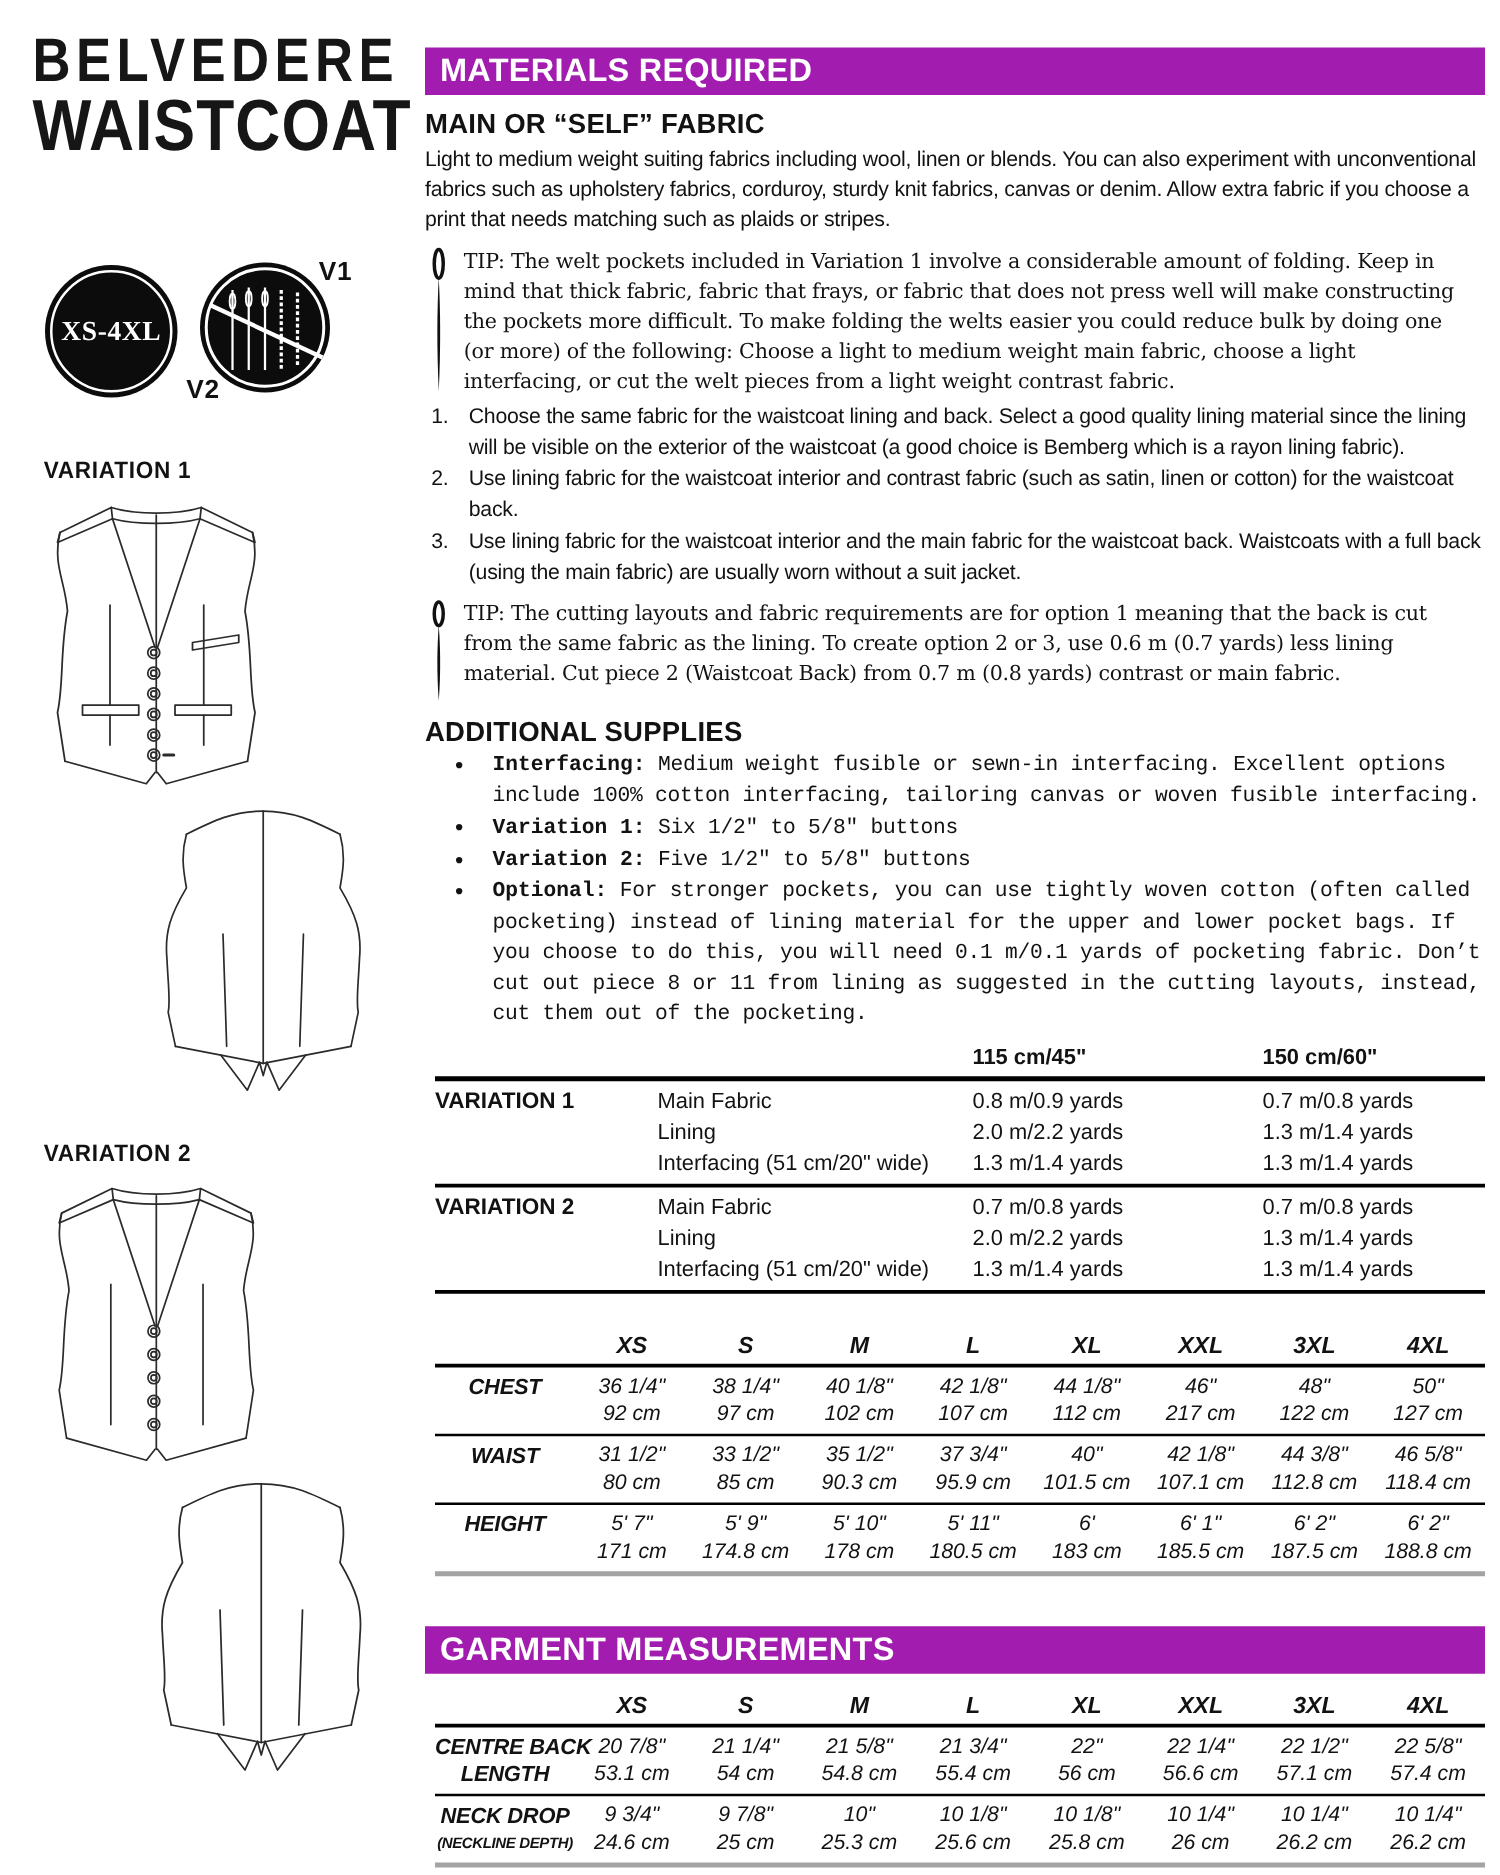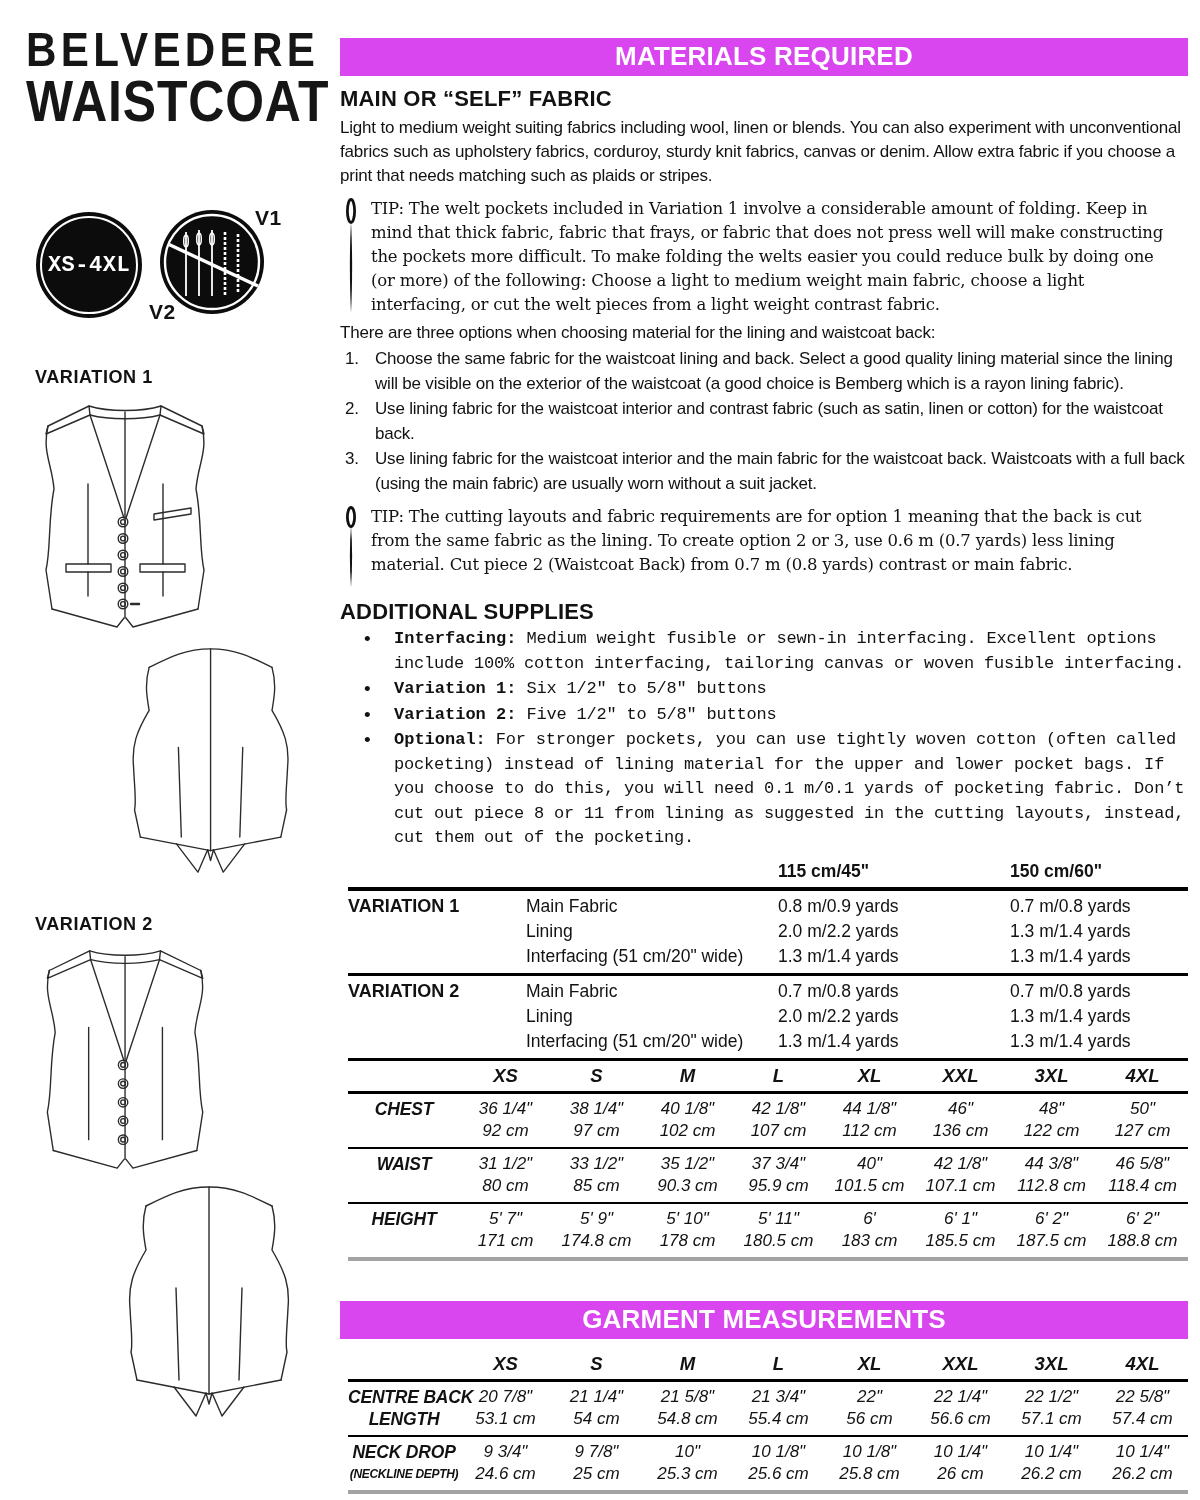--- a/index.html
+++ b/index.html
@@ -9,41 +9,41 @@
     -webkit-font-smoothing:antialiased;
   }
   
   #title{position:absolute;left:26px;top:26px;font-weight:bold;line-height:.96;
     transform:scaleX(.86);transform-origin:0 0;color:#161616;white-space:nowrap;}
   #title .l1{font-size:49px;letter-spacing:5px;display:block;}
   #title .l2{font-size:58px;letter-spacing:1px;display:block;}
   .badge-circle{position:absolute;left:36px;top:212px;width:106px;height:106px;border-radius:50%;
     background:#0c0c0c;display:flex;align-items:center;justify-content:center;}
   .badge-circle:after{content:"";position:absolute;inset:4px;border:2.5px solid #fff;border-radius:50%;}
-  .badge-circle span{color:#fff;font-family:Liberation Mono, monospace;font-weight:bold;font-size:22px;letter-spacing:.5px;}
+  .badge-circle span{color:#fff;font-family:Liberation Serif, serif;font-weight:bold;font-size:22px;letter-spacing:.5px;}
   #badge-needles{position:absolute;left:158px;top:208px;}
   .vlab{position:absolute;font-weight:bold;font-size:21px;letter-spacing:.5px;}
   #v1-label{left:255px;top:206px;}
   #v2-label{left:149px;top:300px;}
   .variation-label{position:absolute;left:35px;font-weight:bold;font-size:19px;letter-spacing:.6px;
     transform:scaleX(.95);transform-origin:0 0;}
   #variation1-label{top:366px;}
   #variation2-label{top:913px;}
   .garment-svg{position:absolute;}
   #v1-front{left:28px;top:396px;}
   #v1-back{left:116px;top:640px;}
   #v2-front{left:28px;top:941px;}
   #v2-back{left:112px;top:1166px;}
   
   .section{position:absolute;left:340px;width:848px;}
   #materials-section{top:38px;}
   #body-section{top:1051px;}
   #garment-section{top:1301px;}
-  .bar{background:#d946ef;color:#fff;font-weight:bold;font-size:26px;line-height:30px;
-    padding:3px 12px 5px;letter-spacing:.2px;transform-origin:0 0;text-align:center;}
+  .bar{background:#a21caf;color:#fff;font-weight:bold;font-size:26px;line-height:30px;
+    padding:3px 12px 5px;letter-spacing:.2px;transform-origin:0 0;}
   h3{font-size:22px;font-weight:bold;margin:10px 0 2px;letter-spacing:.2px;}
   p.body{font-size:17px;line-height:24px;margin:4px 0 0;letter-spacing:-.2px;}
   .tip{display:flex;gap:13px;margin:9px 0 4px 4px;}
   .tip svg{flex:none;}
   .tip-text{font-family:"DejaVu Serif", serif;font-size:16.5px;line-height:24px;
     letter-spacing:-.2px;max-width:800px;}
   .opt{display:flex;font-size:17px;line-height:24.5px;letter-spacing:-.2px;margin:1px 0;}
   .opt .n{width:30px;flex:none;padding-left:5px;}
   .opt .t{flex:1;}
   .sup{display:flex;font-size:17px;line-height:24.5px;letter-spacing:-.2px;margin:1px 0;}
@@ -191,21 +191,20 @@
   <p class="body">Light to medium weight suiting fabrics including wool, linen or blends. You can also experiment with unconventional fabrics such as upholstery fabrics, corduroy, sturdy knit fabrics, canvas or denim. Allow extra fabric if you choose a print that needs matching such as plaids or stripes.</p>
 
   <div class="tip">
     <svg width="14" height="118" viewBox="0 0 14 118">
       <ellipse cx="7" cy="14" rx="3.6" ry="11.5" fill="none" stroke="#111" stroke-width="2.8"></ellipse>
       <path d="M7,25 C5.6,52 5.4,82 7,116 C8.6,82 8.4,52 7,25 Z" fill="#111"></path>
     </svg>
     <div class="tip-text">TIP: The welt pockets included in Variation 1 involve a considerable amount of folding. Keep in mind that thick fabric, fabric that frays, or fabric that does not press well will make constructing the pockets more difficult. To make folding the welts easier you could reduce bulk by doing one (or more) of the following: Choose a light to medium weight main fabric, choose a light interfacing, or cut the welt pieces from a light weight contrast fabric.</div>
   </div>
 
-  <p class="body">There are three options when choosing material for the lining and waistcoat back:</p>
   <div id="options-list" style="margin-top:2px;">
       <div class="opt">
         <span class="n">1.</span>
         <span class="t">Choose the same fabric for the waistcoat lining and back. Select a good quality lining material since the lining will be visible on the exterior of the waistcoat (a good choice is Bemberg which is a rayon lining fabric).</span>
       </div>
       <div class="opt">
         <span class="n">2.</span>
         <span class="t">Use lining fabric for the waistcoat interior and contrast fabric (such as satin, linen or cotton) for the waistcoat back.</span>
       </div>
       <div class="opt">
@@ -324,21 +323,21 @@
         <div class="scell">
           <div>42 1/8"</div>
           <div>107 cm</div>
         </div>
         <div class="scell">
           <div>44 1/8"</div>
           <div>112 cm</div>
         </div>
         <div class="scell">
           <div>46"</div>
-          <div>136 cm</div>
+          <div>217 cm</div>
         </div>
         <div class="scell">
           <div>48"</div>
           <div>122 cm</div>
         </div>
         <div class="scell">
           <div>50"</div>
           <div>127 cm</div>
         </div>
       </div>

